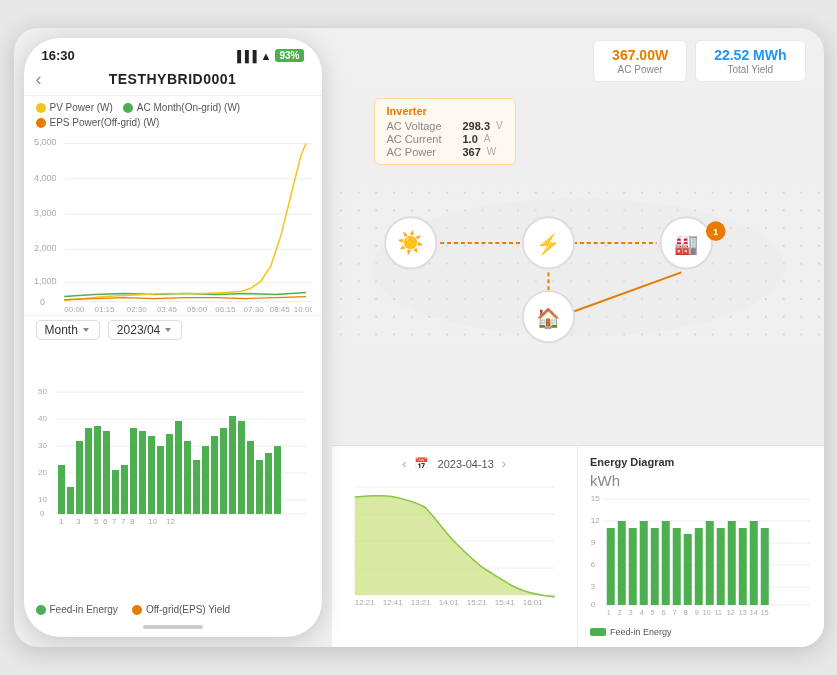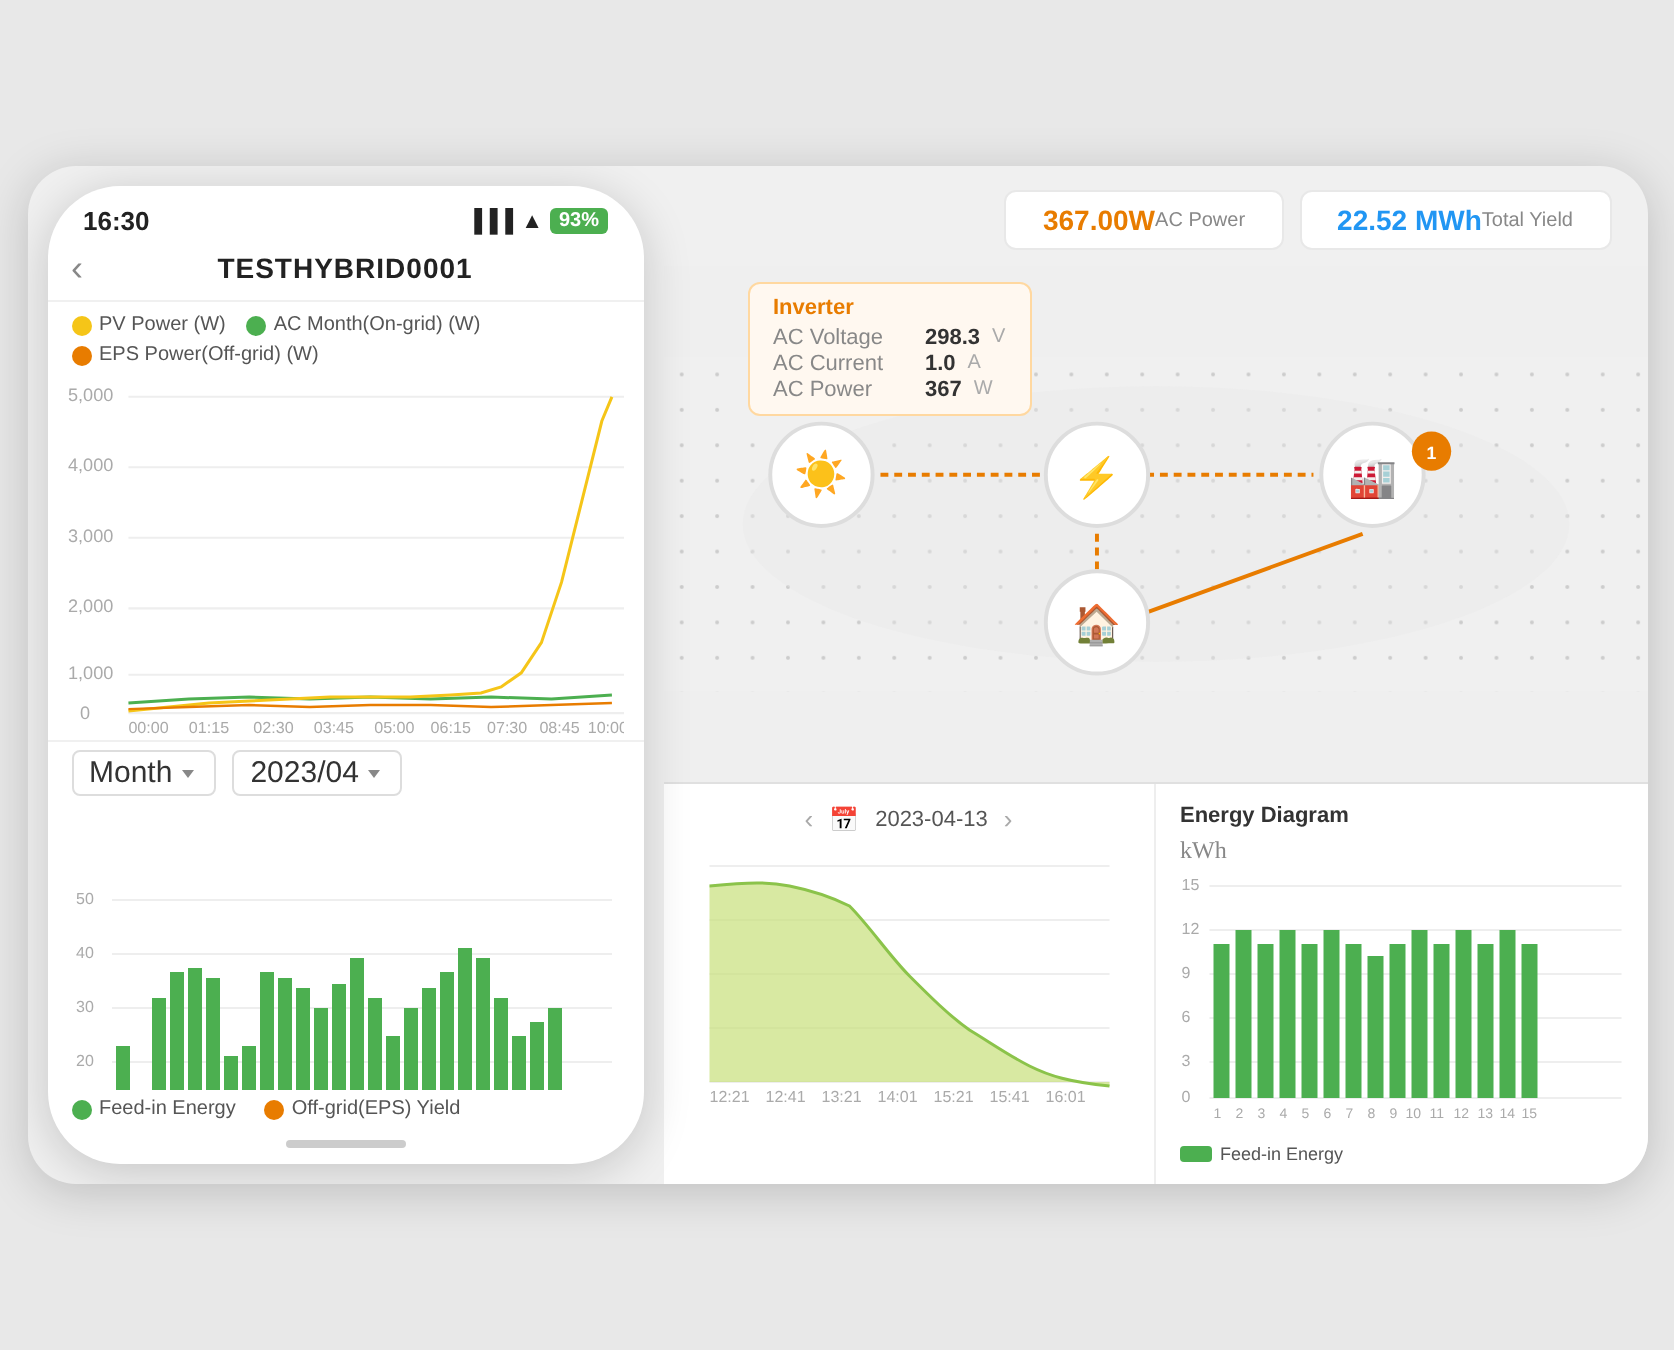--- a/index.html
+++ b/index.html
@@ -8,21 +8,21 @@
       display: flex;
       align-items: center;
       justify-content: center;
       width: 837px;
       height: 675px;
       font-family: -apple-system, BlinkMacSystemFont, 'Segoe UI', sans-serif;
       overflow: hidden;
     }
     .outer-container {
       width: 810px;
-      height: 509px;
+      height: 619px;
       background: #f0f0f0;
       border-radius: 24px;
       display: flex;
       box-shadow: 0 4px 24px rgba(0,0,0,0.18);
       overflow: hidden;
       position: relative;
     }
 
     
     .phone {
@@ -120,21 +120,21 @@
       padding: 4px 12px;
       border-top: 1px solid #f0f0f0;
     }
     .control-btn {
       display: flex;
       align-items: center;
       gap: 3px;
       border: 1px solid #ddd;
       border-radius: 4px;
       padding: 2px 8px;
-      font-size: 15px;
+      font-size: 12px;
       color: #333;
       background: #fff;
       cursor: pointer;
     }
     .control-btn svg { width: 10px; height: 10px; }
 
     
     .bar-chart-area {
       flex: 1;
       padding: 4px 8px 2px 8px;
@@ -173,21 +173,21 @@
     
     .top-stats {
       display: flex;
       justify-content: flex-end;
       gap: 0;
       padding: 12px 18px 8px 18px;
       background: transparent;
     }
     .stat-card {
       display: flex;
-      flex-direction: row;
+      flex-direction: column;
       align-items: center;
       padding: 6px 18px;
       border: 1px solid #e8e8e8;
       background: #fff;
       border-radius: 6px;
       margin-left: 8px;
     }
     .stat-value {
       font-size: 14px;
       font-weight: 700;
@@ -258,24 +258,23 @@
       color: #aaa;
       font-size: 13px;
     }
     .panel-title {
       font-size: 11px;
       font-weight: 600;
       color: #333;
       margin-bottom: 4px;
     }
     .kwh-label {
-      font-size: 12px;
+      font-size: 15px;
       color: #888;
       margin-bottom: 2px;
-      font-family: Liberation Serif, serif;
     }
 
     
     .area-chart-svg { width: 100%; height: 130px; }
     .energy-chart-svg { width: 100%; height: 130px; }
   </style>
 </head>
 <body>
 
 <div class="outer-container">

